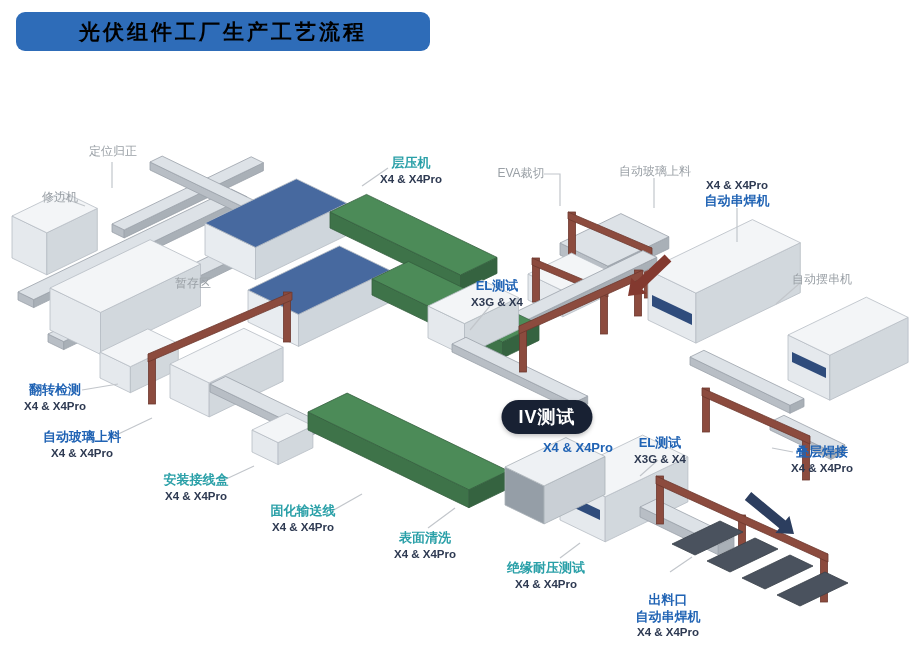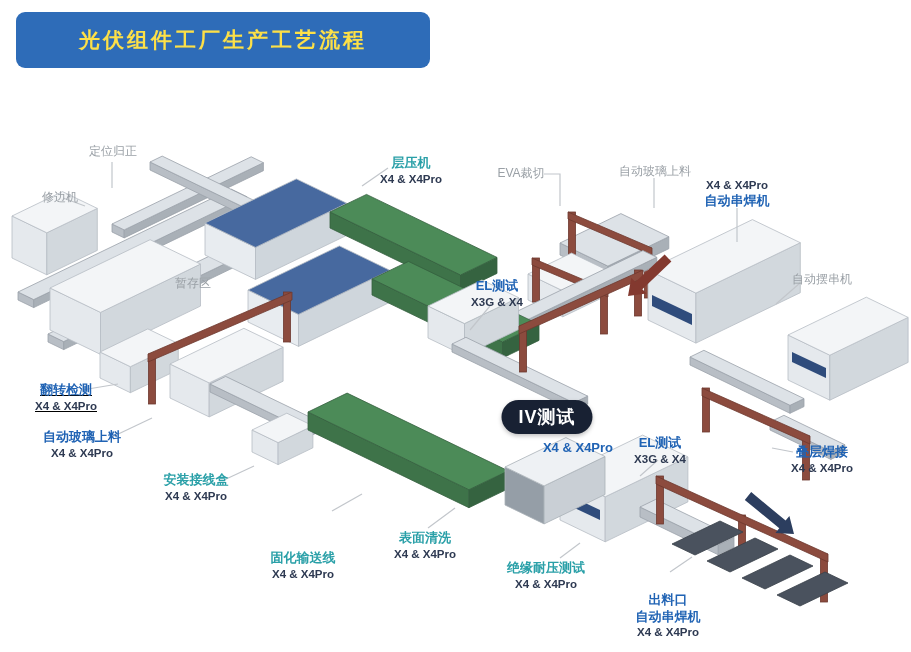--- a/index.html
+++ b/index.html
@@ -2,22 +2,22 @@
 <html style="--banner: #2e6cb8; --blue: #2063b4; --teal: #2aa0a8; --gray: #9aa0a6; --model: #2e3a52; --badge: #182133;"><head>
 <meta charset="utf-8">
 <style>
   html,body{margin:0;padding:0;background:#ffffff;}
   .stage{
     position:relative;width:911px;height:652px;background:#ffffff;overflow:hidden;
     font-family:"Liberation Sans","DejaVu Sans",sans-serif;
   }
   .stage svg{position:absolute;left:0;top:0;width:911px;height:652px;}
   .banner{
-    position:absolute;left:16px;top:12px;width:414px;height:56px;
-    background:var(--banner,#2e6cb8);color:#fde047;font-size:21px;font-weight:700;
+    position:absolute;left:16px;top:12px;width:414px;height:39px;
+    background:var(--banner,#2e6cb8);color:#000000;font-size:21px;font-weight:700;
     display:flex;align-items:center;justify-content:center;
     letter-spacing:3px;border-radius:9px;
   }
   .label{position:absolute;transform:translateX(-50%);text-align:center;line-height:1.28;white-space:nowrap;}
   .ln{display:block;}
   .ln-gray{color:var(--gray,#9aa0a6);font-size:12px;}
   .ln-blue{color:var(--blue,#2063b4);font-size:13px;font-weight:700;}
   .ln-teal{color:var(--teal,#2aa0a8);font-size:13px;font-weight:700;}
   .ln-model{color:var(--model,#2e3a52);font-size:11.5px;font-weight:700;}
   .badge{
@@ -184,33 +184,33 @@
       <div class="label" style="left: 822px; top: 272px;">
         <span class="ln ln-gray">自动摆串机</span>
       </div>
       <div class="label" style="left: 497px; top: 278px;">
         <span class="ln ln-blue">EL测试</span>
         <span class="ln ln-model">X3G &amp; X4</span>
       </div>
       <div class="label" style="left: 193px; top: 276px;">
         <span class="ln ln-gray">暂存区</span>
       </div>
-      <div class="label" style="left: 66px; top: 382px; text-decoration: underline;">
+      <div class="label" style="left: 55px; top: 382px;">
         <span class="ln ln-blue">翻转检测</span>
         <span class="ln ln-model">X4 &amp; X4Pro</span>
       </div>
       <div class="label" style="left: 82px; top: 429px;">
         <span class="ln ln-blue">自动玻璃上料</span>
         <span class="ln ln-model">X4 &amp; X4Pro</span>
       </div>
       <div class="label" style="left: 196px; top: 472px;">
         <span class="ln ln-teal">安装接线盒</span>
         <span class="ln ln-model">X4 &amp; X4Pro</span>
       </div>
-      <div class="label" style="left: 303px; top: 503px; margin-top: 47px;">
+      <div class="label" style="left: 303px; top: 503px;">
         <span class="ln ln-teal">固化输送线</span>
         <span class="ln ln-model">X4 &amp; X4Pro</span>
       </div>
       <div class="label" style="left: 425px; top: 530px;">
         <span class="ln ln-teal">表面清洗</span>
         <span class="ln ln-model">X4 &amp; X4Pro</span>
       </div>
       <div class="badge" style="left: 547px; top: 400px;">IV测试</div>
       <div class="label" style="left: 578px; top: 440px;">
         <span class="ln ln-blue">X4 &amp; X4Pro</span>

